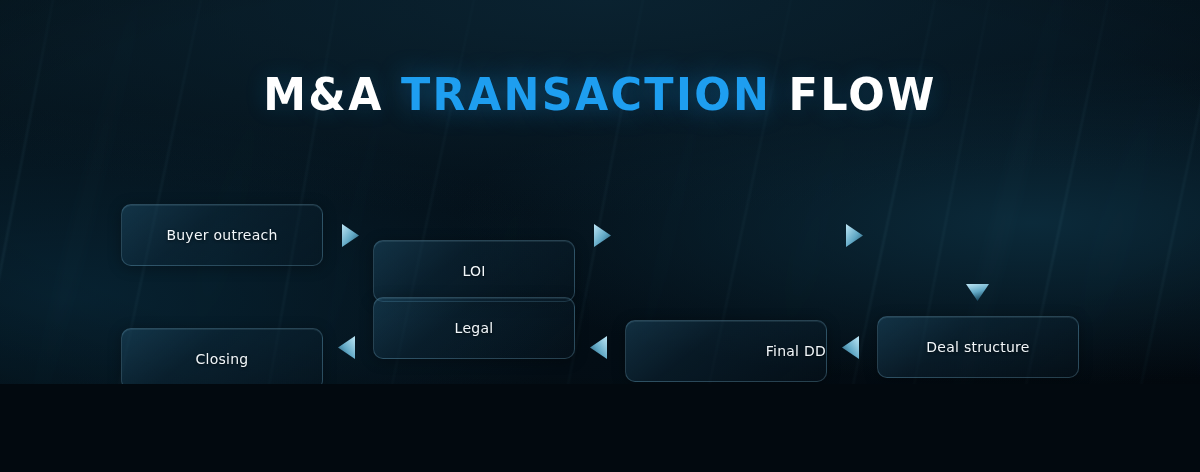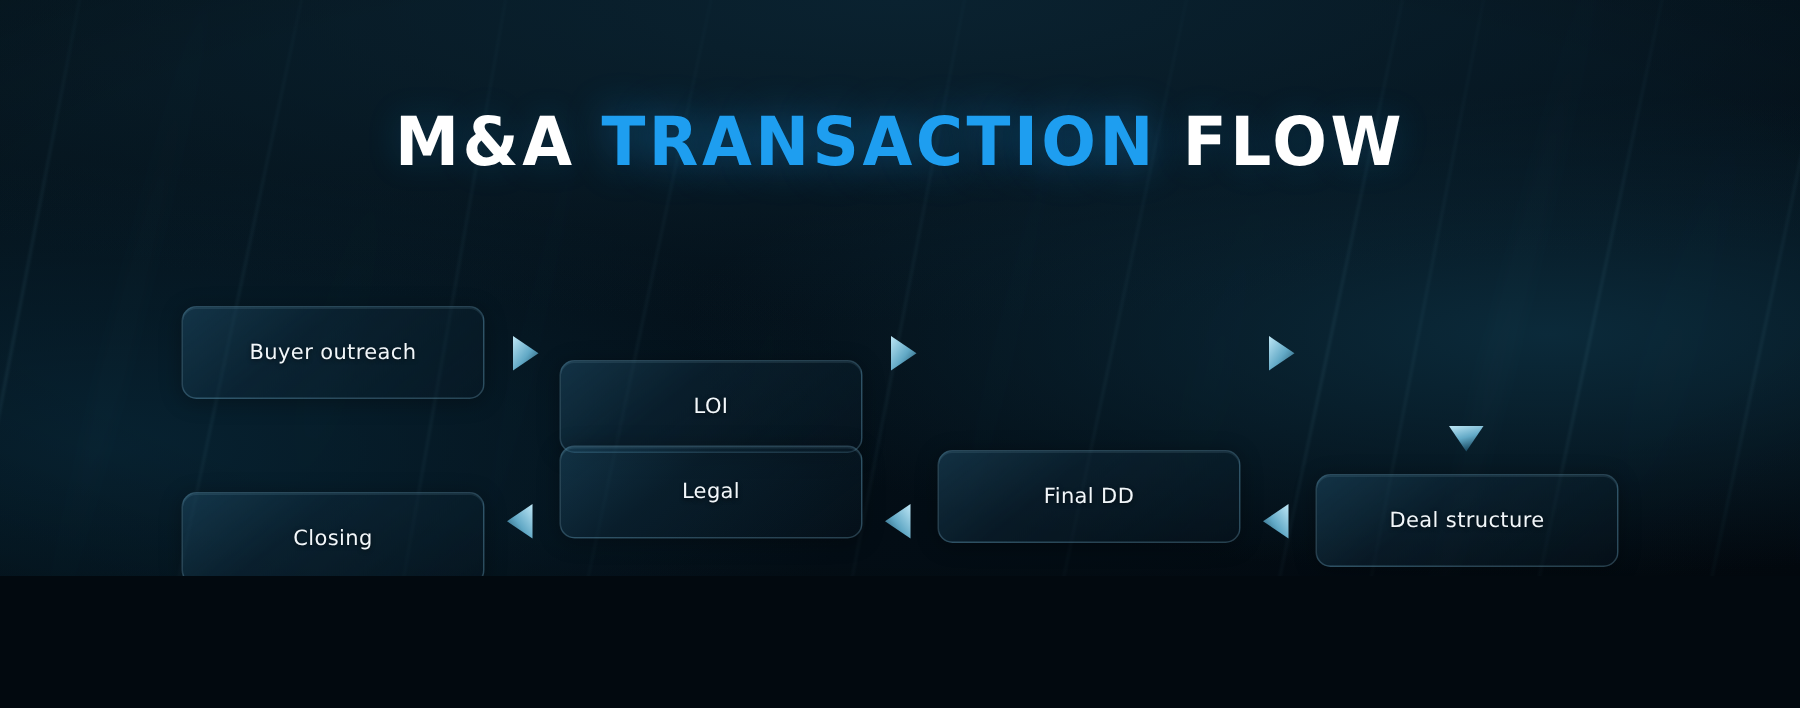--- a/index.html
+++ b/index.html
@@ -176,21 +176,21 @@
       <path d="M0 0 L23 0 L11.5 17 Z" fill="url(#gd1)"></path>
     </svg>
   </div>
 
   <div class="card" style="left:121px; top:328px;">
     <span class="label">Closing</span>
   </div>
   <div class="card" style="left:373px; top:297px;">
     <span class="label">Legal</span>
   </div>
-  <div class="card" style="left:625px; top:300px;">
+  <div class="card" style="left:625px; top:320px;justify-content:flex-end;">
     <span class="label">Final DD</span>
   </div>
   <div class="card" style="left:877px; top:316px;">
     <span class="label">Deal structure</span>
   </div>
 
   <div class="arrow" style="left:338px; top:336px;">
     <svg width="17" height="23" viewBox="0 0 17 23">
       <defs>
         <linearGradient id="gl1" x1="1" y1="0" x2="0" y2="1">

